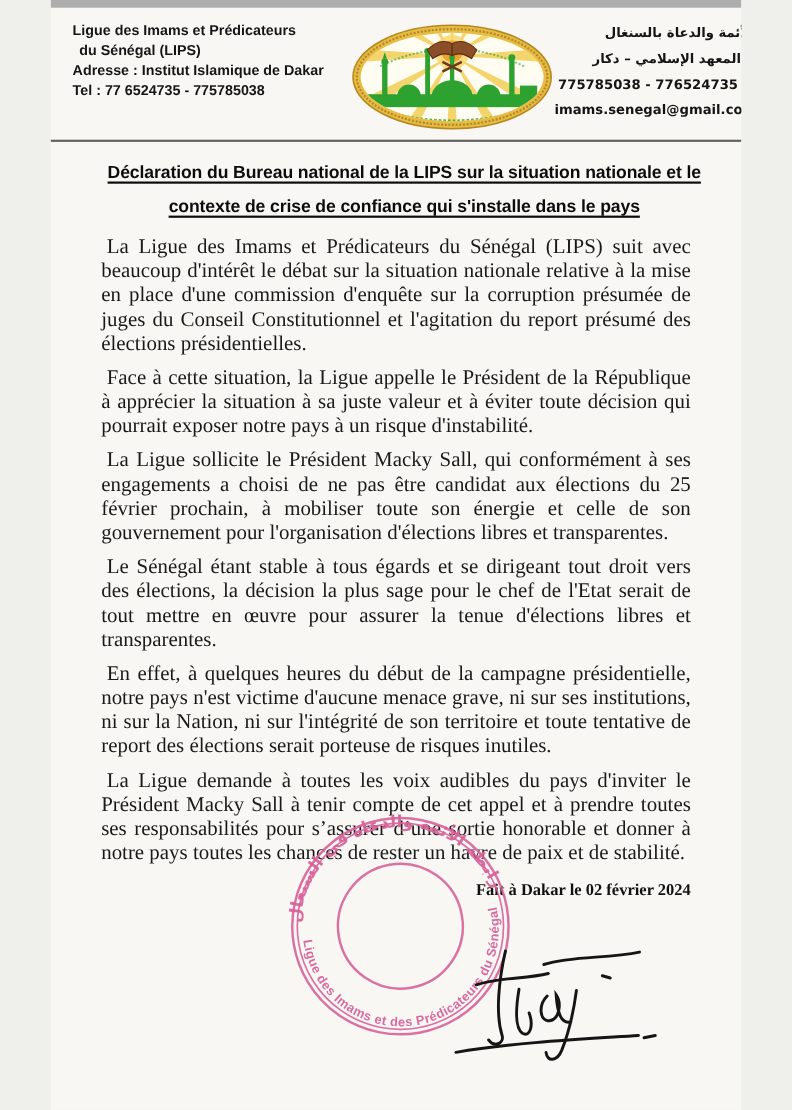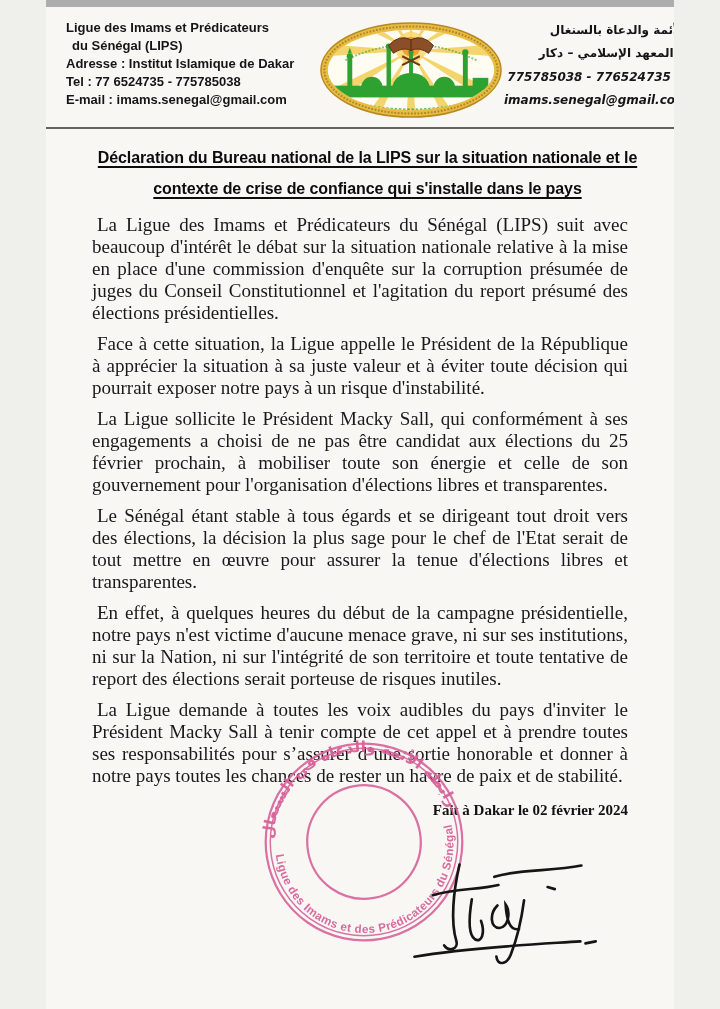--- a/index.html
+++ b/index.html
@@ -16,21 +16,21 @@
     font-family:"Liberation Sans",sans-serif;font-weight:700;
     font-size:13px;line-height:1.38;color:#151515;
   }
   .hdr-left .indent{padding-left:6px;}
   .logo-box{width:186px;height:98px;flex:none;margin-top:2px;}
   .hdr-right{
     flex:1;text-align:right;padding-right:2px;
     font-family:"DejaVu Sans",sans-serif;font-weight:700;
     font-size:12px;line-height:1.95;color:#151515;
   }
-  .hdr-right .num{direction:ltr;unicode-bidi:isolate;font-style:italic;}
+  .hdr-right .num{direction:ltr;unicode-bidi:isolate;}
   .header-rule{height:2px;background:#63625f;margin-top:8px;}
   
   .title{
     margin:13px 26px 0;text-align:center;
     font-family:"Liberation Sans",sans-serif;font-weight:700;
     font-size:16px;line-height:31px;letter-spacing:-0.1px;color:#0c0c0c;
   }
   .title span{text-decoration:underline;text-underline-offset:3px;text-decoration-thickness:1.5px;margin-left:15px;}
   
   .body-text{padding:10px 46px 0;font-size:19px;line-height:22px;text-align:justify;color:#191919;}
@@ -48,21 +48,20 @@
 
 <div class="page">
   <div class="top-band"></div>
 
   <div class="header">
     <div class="hdr-left">
       <div>Ligue des Imams et Prédicateurs</div>
       <div class="indent">du Sénégal (LIPS)</div>
       <div>Adresse : Institut Islamique de Dakar</div>
       <div>Tel : 77 6524735 - 775785038</div>
-      <div>E-mail : imams.senegal@gmail.com</div>
     </div>
 
     <div class="logo-box">
       <svg viewBox="0 0 190 100" width="186" height="98">
         <defs>
           <clipPath id="lc">
               <ellipse cx="95" cy="50" rx="85" ry="41"></ellipse>
             </clipPath>
         </defs>
         <ellipse cx="95" cy="50" rx="92" ry="48" fill="#e8bb42" stroke="#b6891f" stroke-width="1.5"></ellipse>

